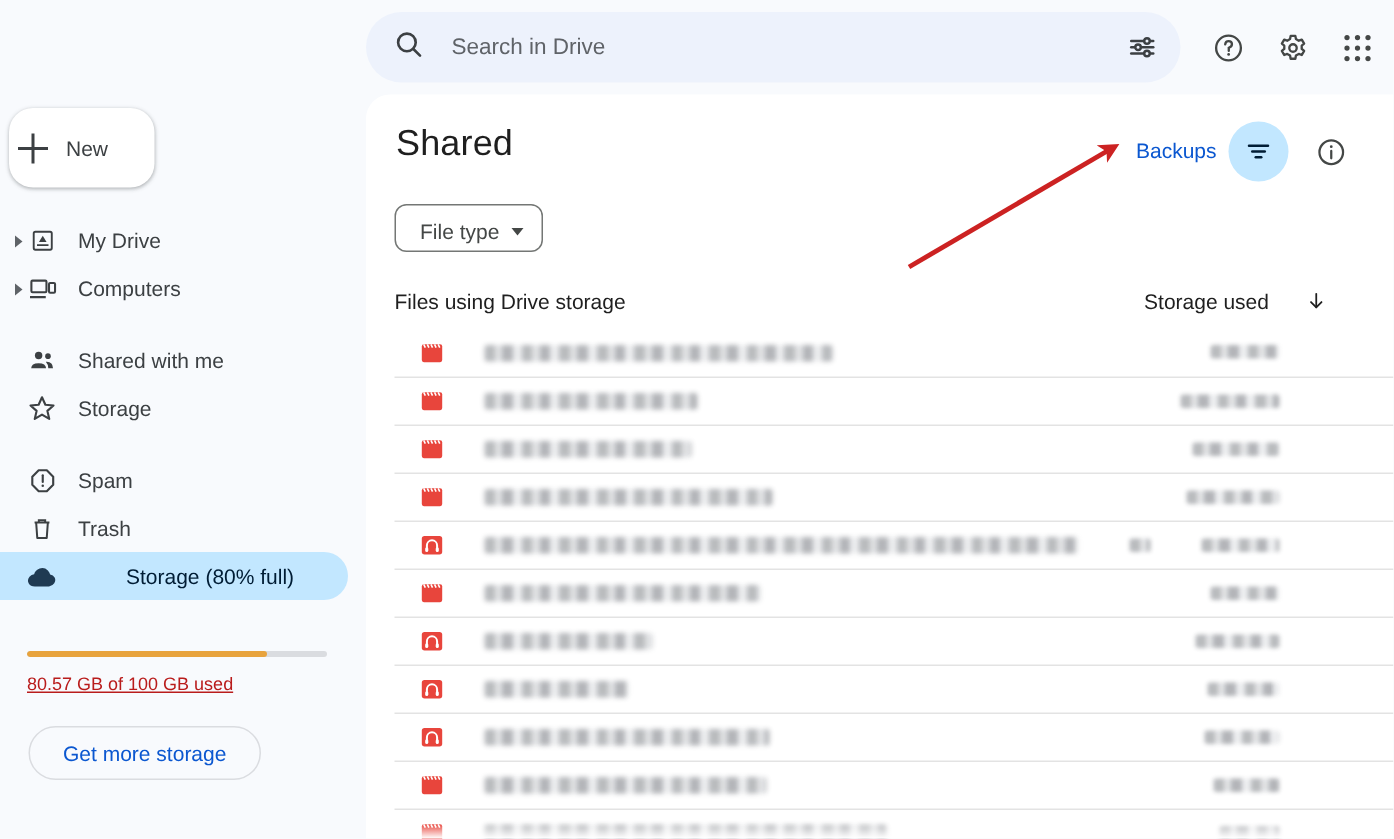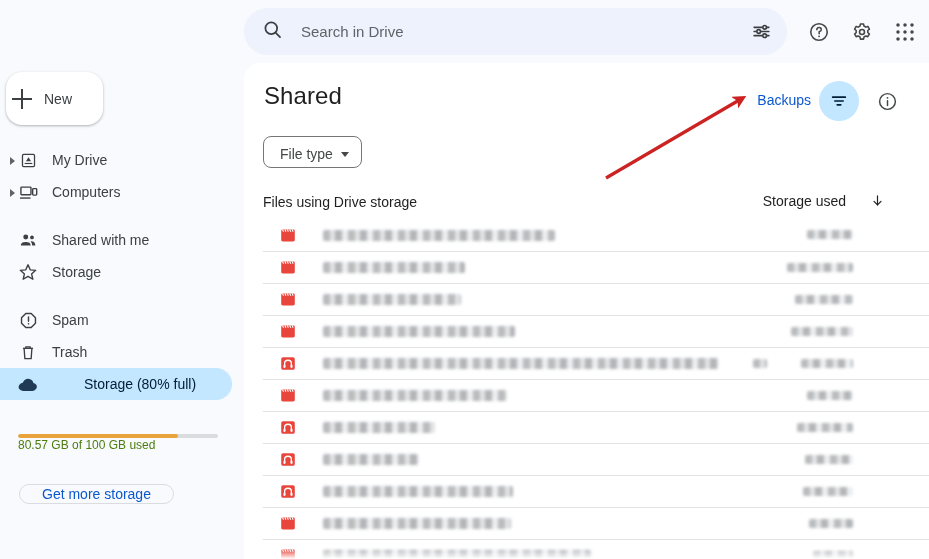--- a/index.html
+++ b/index.html
@@ -70,25 +70,25 @@
   .nav-item.active .nav-label { color: #001d35; }
   .nav-gap { height: 16px; }
 
   .quota-wrap { position: absolute; left: 18px; top: 434px; width: 200px; }
   .quota-track {
     width: 200px; height: 4px; border-radius: 2px;
     background: #dadce0; overflow: hidden;
   }
   .quota-fill { height: 4px; background: #e8a33d; border-radius: 2px; }
   .quota-text {
-    font-size: 12px; color: #4d7c0f; white-space: nowrap;
+    margin-top: 11px; font-size: 12px; color: #b91c1c; white-space: nowrap; text-decoration: underline;
   }
   .get-storage {
     position: absolute; left: 19px; top: 484px;
-    height: 20px; padding: 0 22px;
+    height: 36px; padding: 0 22px;
     display: inline-flex; align-items: center;
     border: 1px solid #dadce0; border-radius: 18px;
     background: #f8fafd;
     font-size: 14px; color: #0b57d0;
     cursor: pointer;
   }
 
   
   .searchbar {
     position: absolute; left: 244px; top: 8px;

